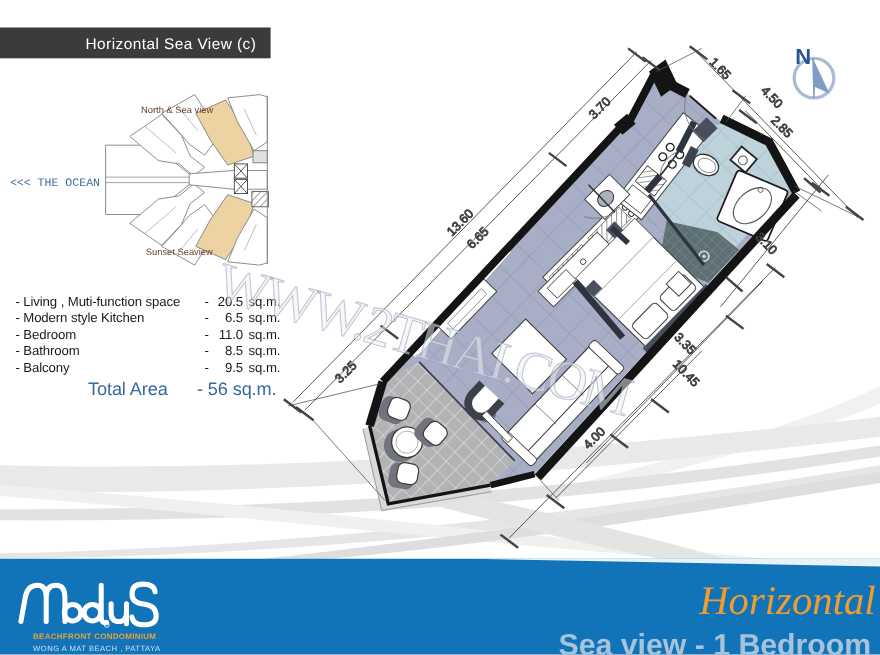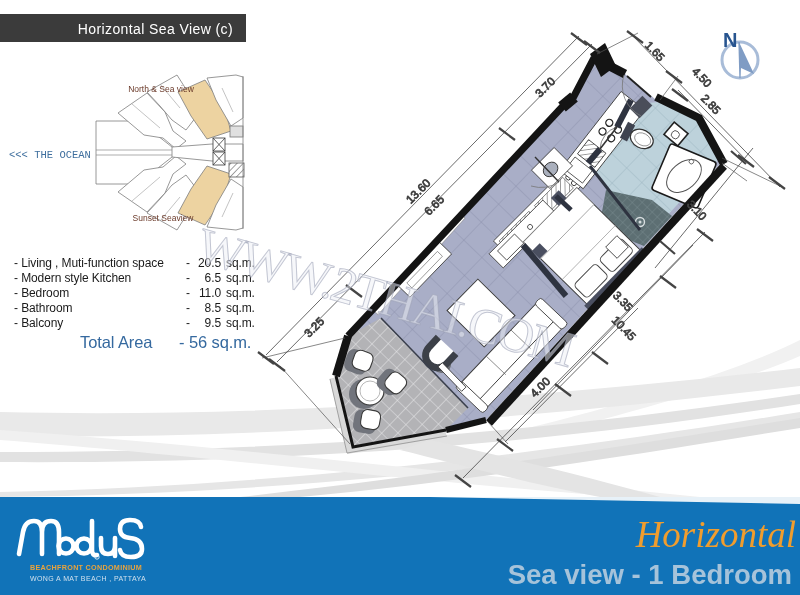--- a/index.html
+++ b/index.html
@@ -1,17 +1,17 @@
 <!DOCTYPE html>
 <html><head>
 <meta charset="utf-8">
 <style>
 html,body{margin:0;padding:0;}
 body{width:800px;height:595px;overflow:hidden;background:#ffffff;font-family:"Liberation Sans",sans-serif;}
-#page{position:relative;width:800px;height:433px;}
+#page{position:relative;width:800px;height:433px;margin-top:11px;}
 svg{position:absolute;top:0;left:0;}
 </style>
 </head>
 <body>
 <div id="page">
 <svg width="800" height="595" viewBox="0 0 800 595">
 <defs>
 <pattern id="tileA" width="25" height="25" patternUnits="userSpaceOnUse" patternTransform="rotate(44)">
 <rect width="25" height="25" fill="#a9aec7"></rect>
 <path d="M0 0H25M0 0V25" stroke="#8b91ad" stroke-width="0.9" fill="none"></path>

